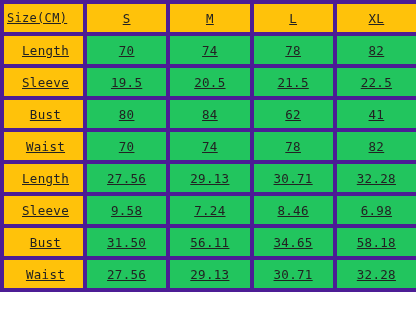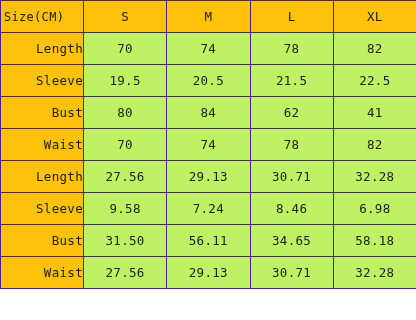--- a/index.html
+++ b/index.html
@@ -14,53 +14,54 @@
     font-family: "DejaVu Sans Mono", "Liberation Mono", monospace;
   }
   .size-chart {
     width: 416px;
     border-collapse: collapse;
     table-layout: fixed;
   }
   .size-chart td {
     height: 32px;
     box-sizing: border-box;
-    border: 1px solid #4c1d95;
+    border: 4px solid #4c1d95;
     text-align: center;
     vertical-align: middle;
     font-size: 12.5px;
     color: #222222;
     letter-spacing: 0.3px;
     padding: 0;
     overflow: hidden;
     white-space: nowrap;
+    text-decoration: underline;
   }
   
   .size-chart col.label-col { width: 83px; }
   .size-chart col.data-col  { width: 83.25px; }
 
   
   td.gold {
     background: #FFC20A;
     font-weight: normal;
   }
   td.label {
     background: #FFC20A;
-    text-align: right;
+    text-align: center;
     padding-left: 4px;
     font-size: 12.5px;
   }
   td.unit-label {
     background: #FFC20A;
     text-align: left;
     padding-left: 3px;
     font-size: 12px;
   }
   td.data {
-    background: #bef264;
+    background: #22c55e;
     text-align: center;
   }
 </style>
 </head>
 <body>
 
 <table class="size-chart">
   <colgroup>
     <col class="label-col">
     <col class="data-col">

